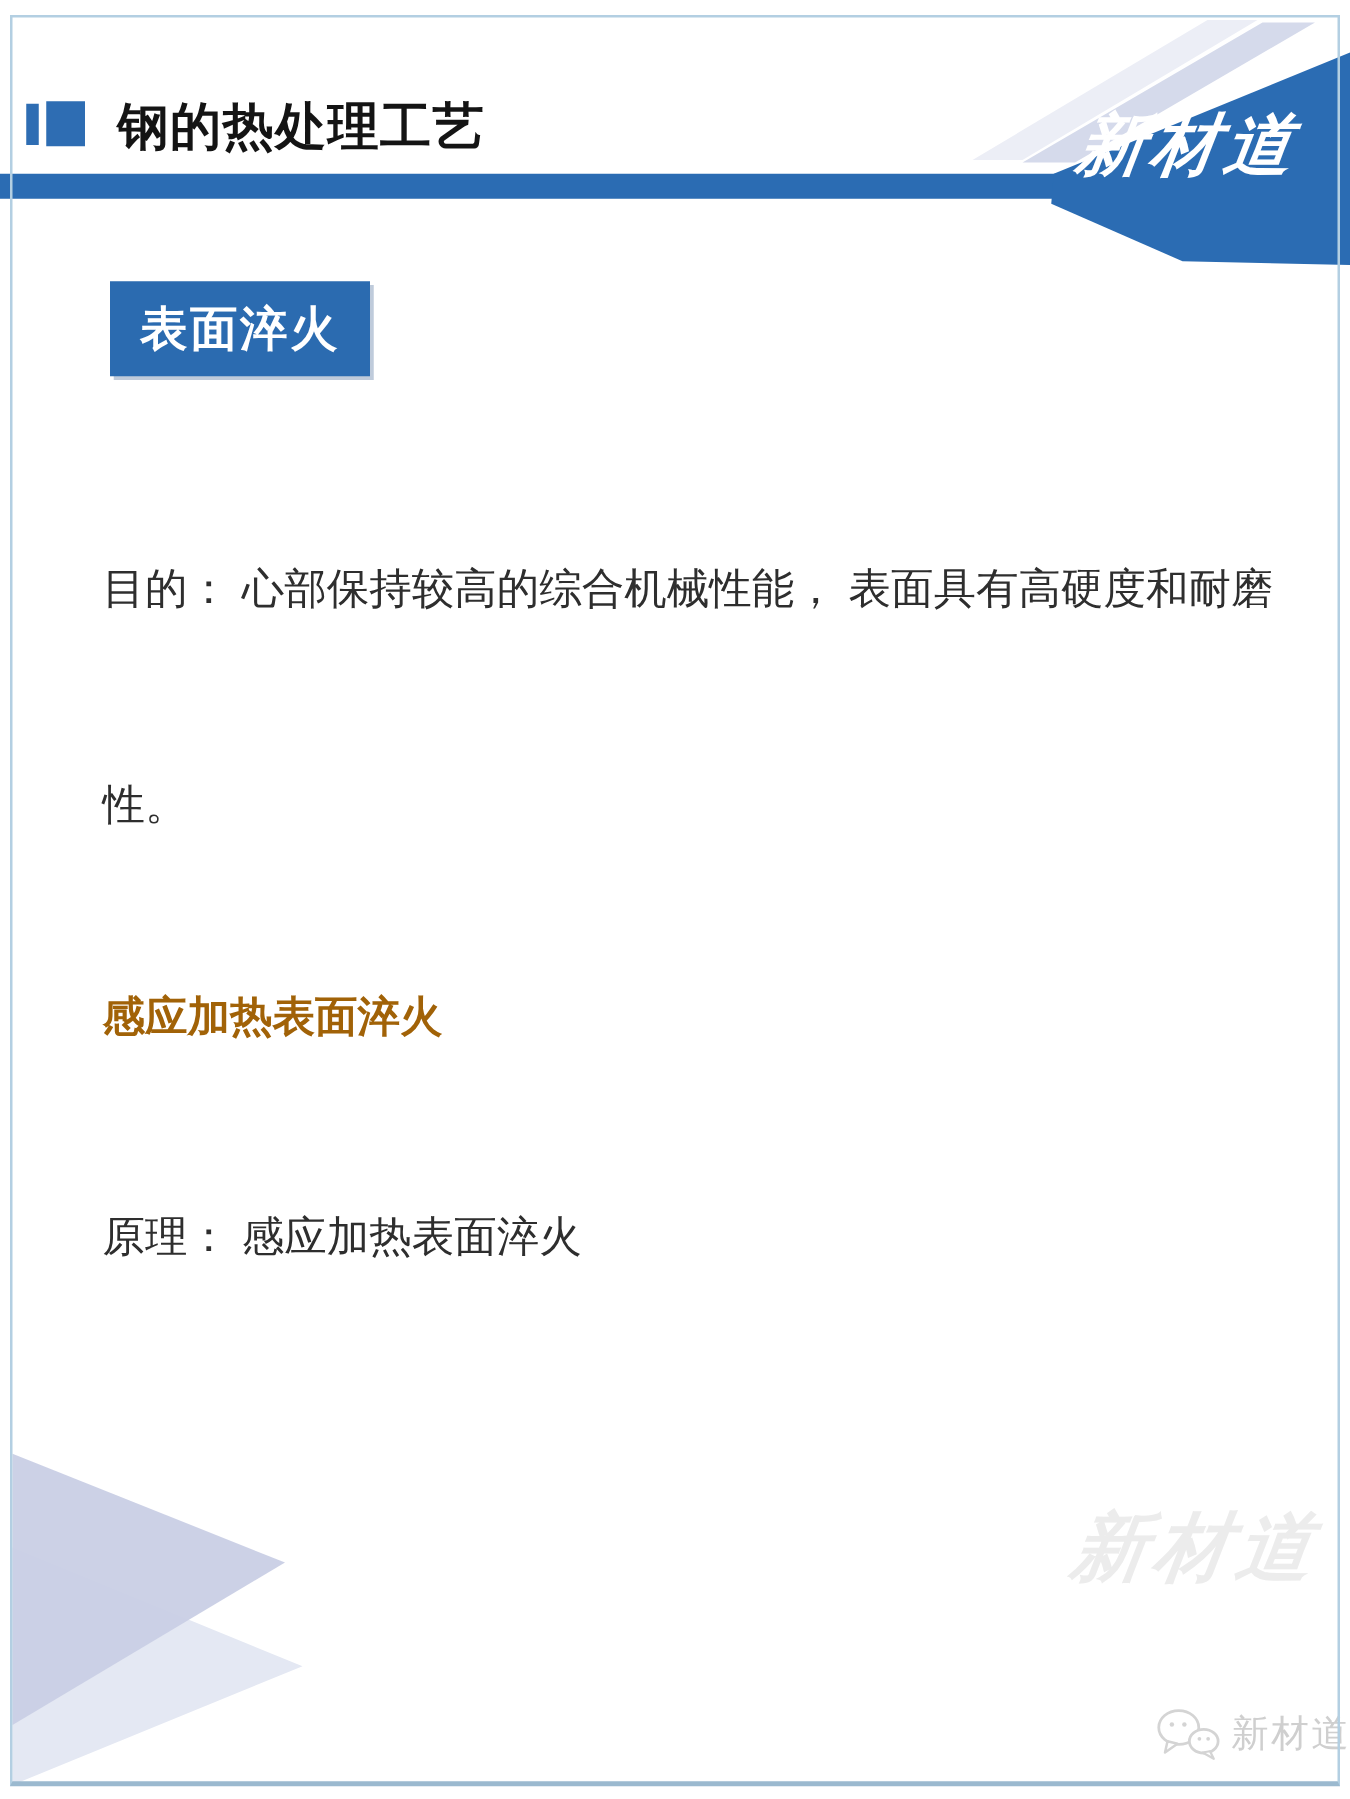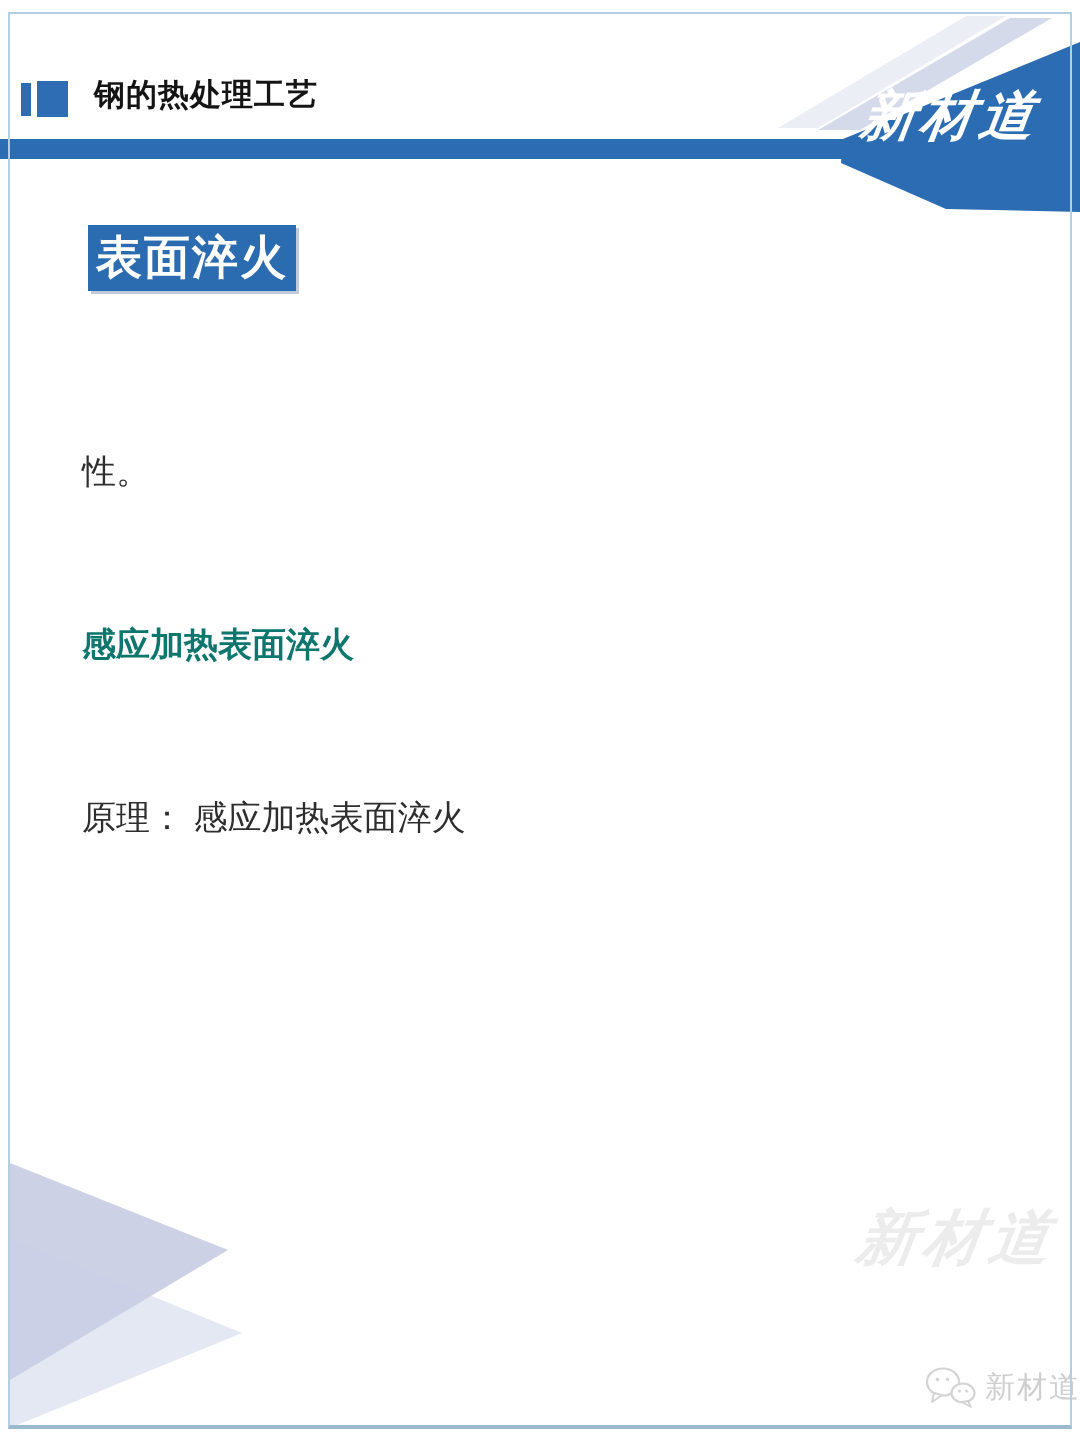--- a/index.html
+++ b/index.html
@@ -13,45 +13,45 @@
     position:absolute;left:8px;top:12px;width:1064px;height:1417px;
     border:2px solid #b3cfe2;border-bottom:4px solid #9bb9cf;
     box-sizing:border-box;pointer-events:none;z-index:5;
   }
   
   .header-marker{position:absolute;left:21px;top:81px;z-index:3;}
   .header-marker .bar-thin{position:absolute;left:0;top:2px;width:10px;height:33px;background:#2e6db3;}
   .header-marker .bar-square{position:absolute;left:16px;top:0;width:31px;height:36px;background:#2e6db3;}
   .page-title{
     position:absolute;left:94px;top:74px;z-index:3;
-    font-size:31px;font-weight:bold;color:#141414;letter-spacing:1px;white-space:nowrap;
+    font-size:41px;font-weight:bold;color:#141414;letter-spacing:1px;white-space:nowrap;
   }
   
   .accent-band{position:absolute;left:0;top:139px;width:858px;height:20px;background:#2b6cb3;z-index:1;}
   
   .decor-tr{position:absolute;left:750px;top:0;z-index:2;}
   .brand-top{
     position:absolute;left:862px;top:80px;z-index:4;
     color:#ffffff;font-size:54px;font-weight:bold;font-style:italic;
     letter-spacing:5px;transform:skewX(-8deg);white-space:nowrap;
   }
   
   .section-badge{
-    position:absolute;left:88px;top:225px;width:208px;height:66px;z-index:3;
-    background:#2b6bb0;color:#ffffff;font-size:46px;font-weight:bold;letter-spacing:2px;
+    position:absolute;left:88px;top:225px;width:208px;height:76px;z-index:3;
+    background:#2b6bb0;color:#ffffff;font-size:38px;font-weight:bold;letter-spacing:2px;
     display:flex;align-items:center;justify-content:center;
     box-shadow:3px 3px 0 rgba(25,70,125,0.28);
   }
   
   .content{
     position:absolute;left:82px;top:328px;width:940px;z-index:3;
     font-size:34px;line-height:57.6px;color:#2e2e2e;white-space:pre;
   }
   .content .line{height:57.6px;}
-  .content .accent-line{color:#0f766e;font-weight:bold;}
+  .content .accent-line{color:#a16207;font-weight:bold;font-family:Liberation Mono, monospace;}
   
   .decor-bl{position:absolute;left:0;top:1150px;z-index:1;}
   
   .watermark{
     position:absolute;left:858px;top:1198px;z-index:2;
     font-size:60px;font-weight:bold;font-style:italic;color:#ececec;
     letter-spacing:6px;transform:skewX(-8deg);white-space:nowrap;
   }
   
   .footer-brand{
@@ -78,20 +78,21 @@
   <polygon points="778,128 966,16 1006,16 818,128" fill="#eceef6"></polygon>
   <polygon points="818,130 1010,18 1052,18 860,130" fill="#d5daeb"></polygon>
   <polygon points="843,139 1080,42 1080,212 946,209 841,163" fill="#2b6cb3"></polygon>
 </svg>
 <div class="accent-band"></div>
 <div class="brand-top">新材道</div>
 
 <div class="section-badge">表面淬火</div>
 
 <div class="content">
+  <div class="line">目的： 心部保持较高的综合机械性能， 表面具有高硬度和耐磨</div>
   <div class="line">性。</div>
   <div class="line accent-line">感应加热表面淬火</div>
   <div class="line">原理： 感应加热表面淬火</div>
   
   
   
   
   
   
   

